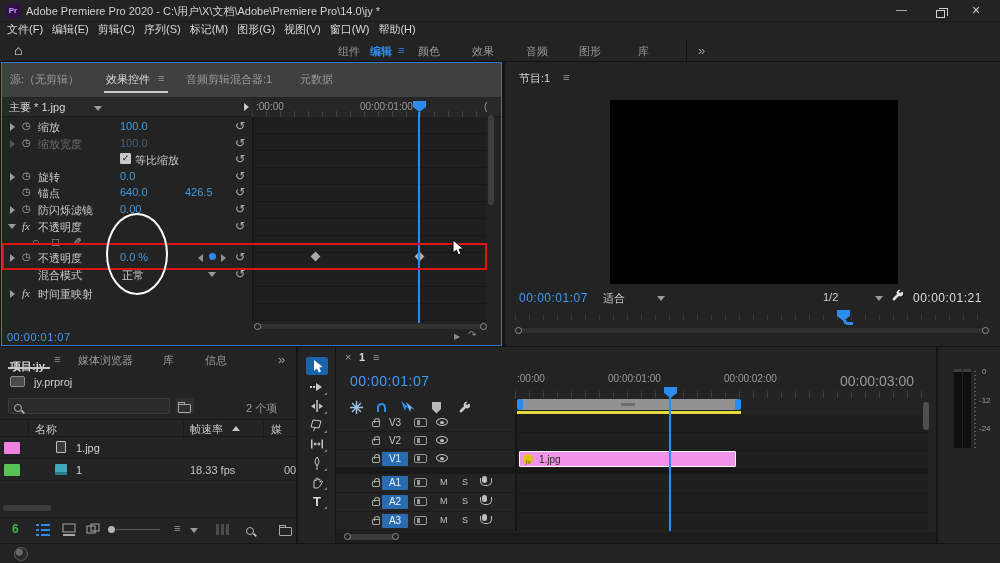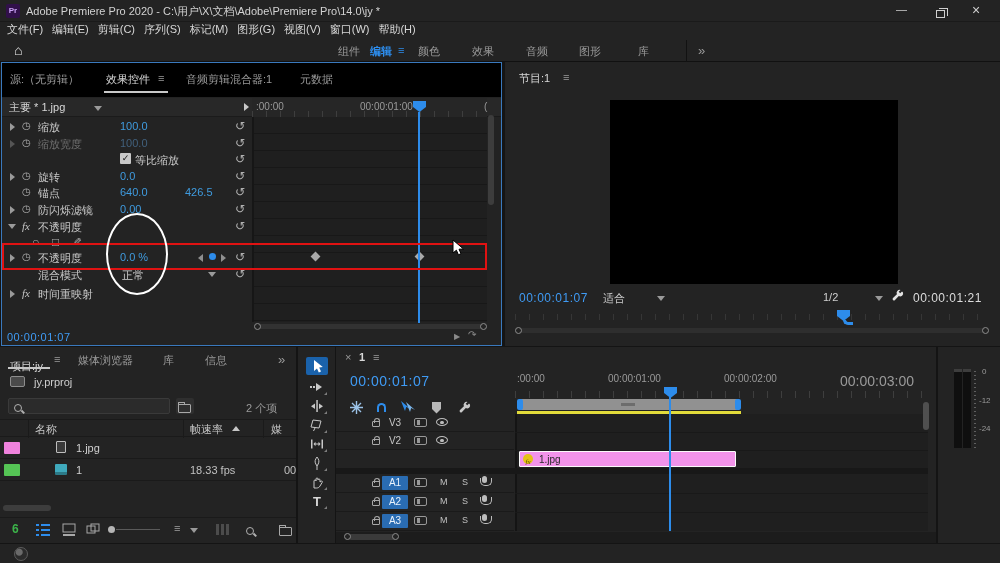--- a/index.html
+++ b/index.html
@@ -99,21 +99,21 @@
   <span class="ab gray" style="left:472px;top:4px">效果</span>
   <span class="ab gray" style="left:526px;top:4px">音频</span>
   <span class="ab gray" style="left:579px;top:4px">图形</span>
   <span class="ab gray" style="left:638px;top:4px">库</span>
   <span class="ab" style="left:686px;top:0;width:1px;height:22px;background:#121212"></span>
   <span class="ab gray" style="left:698px;top:3px;font-size:13px">»</span>
 </div>
 
 <div class="panel" style="left:1px;top:62px;width:501px;height:284px;border:1px solid #3a79bd">
 
-  <div class="ab" style="left:0;top:0;width:499px;height:34px;background:#000000">
+  <div class="ab" style="left:0;top:0;width:499px;height:34px;background:#404040">
     <span class="ab gray nw" style="left:8px;top:9px">源:（无剪辑）</span>
     <span class="ab lt nw" style="left:104px;top:9px">效果控件</span>
     <span class="ab gray" style="left:156px;top:9px">≡</span>
     <span class="ab" style="left:102px;top:28px;width:64px;height:2px;background:#c8c8c8"></span>
     <span class="ab gray nw" style="left:184px;top:9px">音频剪辑混合器:1</span>
     <span class="ab gray nw" style="left:298px;top:9px">元数据</span>
   </div>
 
   <div class="ab" style="left:0;top:35px;width:499px;height:19px;background:#282828;border-bottom:1px solid #1b1b1b">
     <span class="ab nw lt" style="left:7px;top:2px">主要 * 1.jpg</span>
@@ -241,21 +241,21 @@
   <span class="phead" style="left:332px;top:248px"></span>
   <div class="ab" style="left:338px;top:258px;width:10px;height:5px;border-left:3px solid #2d8ceb;border-bottom:3px solid #2d8ceb;border-radius:0 0 0 5px"></div>
   <div class="ab" style="left:10px;top:264px;width:475px;height:10px">
     <div class="ab" style="left:5px;top:2px;width:465px;height:5px;background:#2e2e2e;border-radius:3px"></div>
     <span class="sdot" style="left:0;top:1px"></span>
     <span class="sdot" style="left:467px;top:1px"></span>
   </div>
 </div>
 
 <div class="panel" style="left:0;top:347px;width:296px;height:196px">
-  <span class="ab lt nw" style="left:10px;top:12px;font-weight:normal">项目:jy</span>
+  <span class="ab lt nw" style="left:10px;top:12px;font-weight:bold">项目:jy</span>
   <span class="ab" style="left:8px;top:20px;width:42px;height:2px;background:#c8c8c8"></span>
   <span class="ab gray" style="left:54px;top:6px">≡</span>
   <span class="ab gray nw" style="left:78px;top:6px">媒体浏览器</span>
   <span class="ab gray nw" style="left:163px;top:6px">库</span>
   <span class="ab gray nw" style="left:205px;top:6px">信息</span>
   <span class="ab gray" style="left:278px;top:5px;font-size:13px">»</span>
 
   <div class="ab" style="left:0;top:24px;width:296px;height:22px">
     <span class="ab" style="left:10px;top:5px;width:15px;height:11px;border:1px solid #8d8d8d;border-radius:2px;background:#4a4a4a"></span>
     <span class="ab nw" style="left:34px;top:5px;color:#cfcfcf">jy.prproj</span>
@@ -443,20 +443,26 @@
     <span class="tl">V3</span>
     <span class="pt patch"></span>
     <span class="ey eye"></span>
   </div>
   <div class="trow rowline" style="top:85px;height:18px">
     <span class="lk lock"></span>
     <span class="tl">V2</span>
     <span class="pt patch"></span>
     <span class="ey eye"></span>
   </div>
+  <div class="trow rowline" style="top:103px;height:18px">
+    <span class="lk lock"></span>
+    <span class="tl on">V1</span>
+    <span class="pt patch"></span>
+    <span class="ey eye"></span>
+  </div>
   <div class="ab" style="left:0;top:121px;width:592px;height:6px;background:#181818"></div>
 
   <div class="trow rowline" style="top:127px;height:19px">
     <span class="lk lock"></span>
     <span class="tl on">A1</span>
     <span class="pt patch"></span>
     <span class="m">M</span>
     <span class="s">S</span>
     <span class="mi mic"></span>
   </div>

